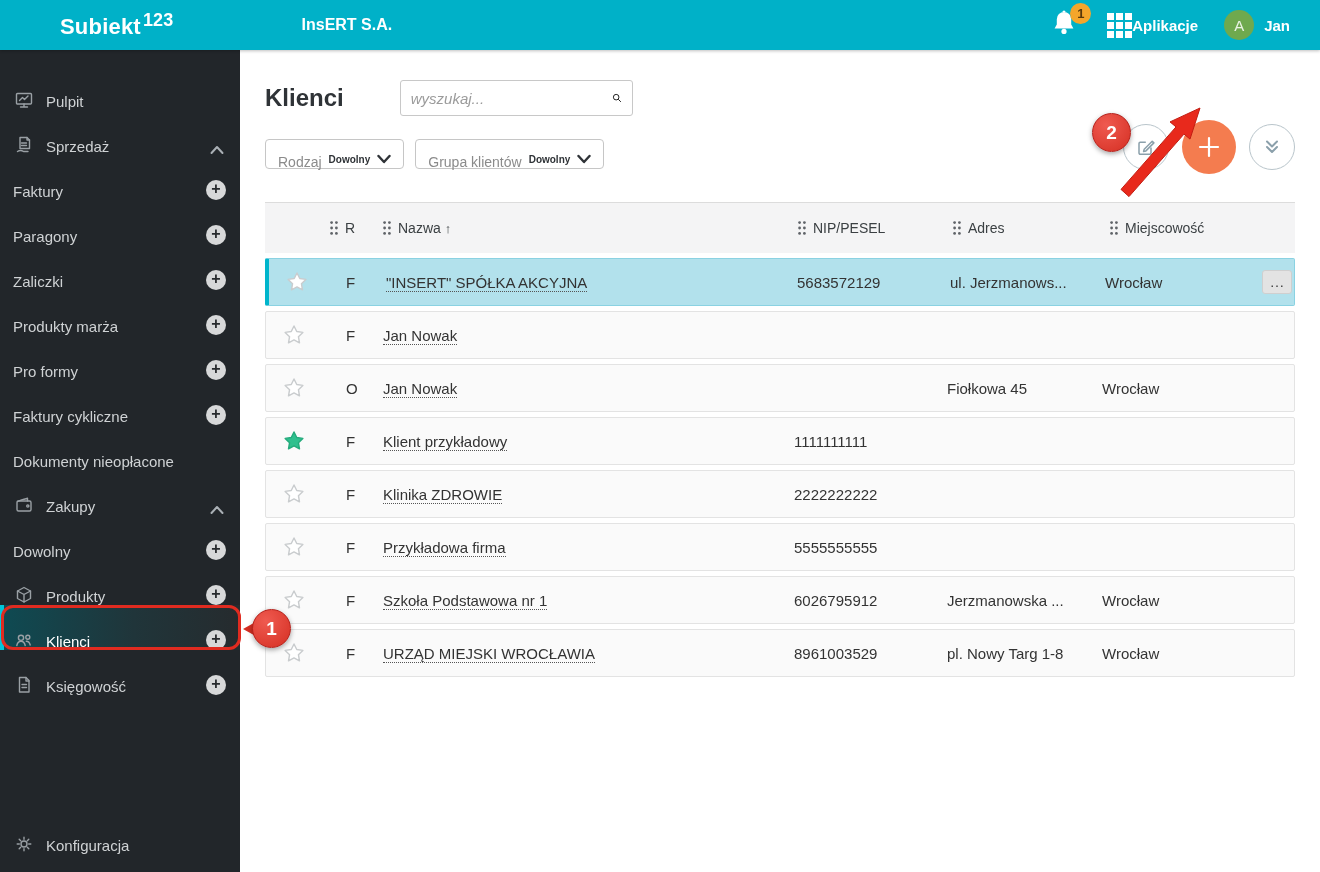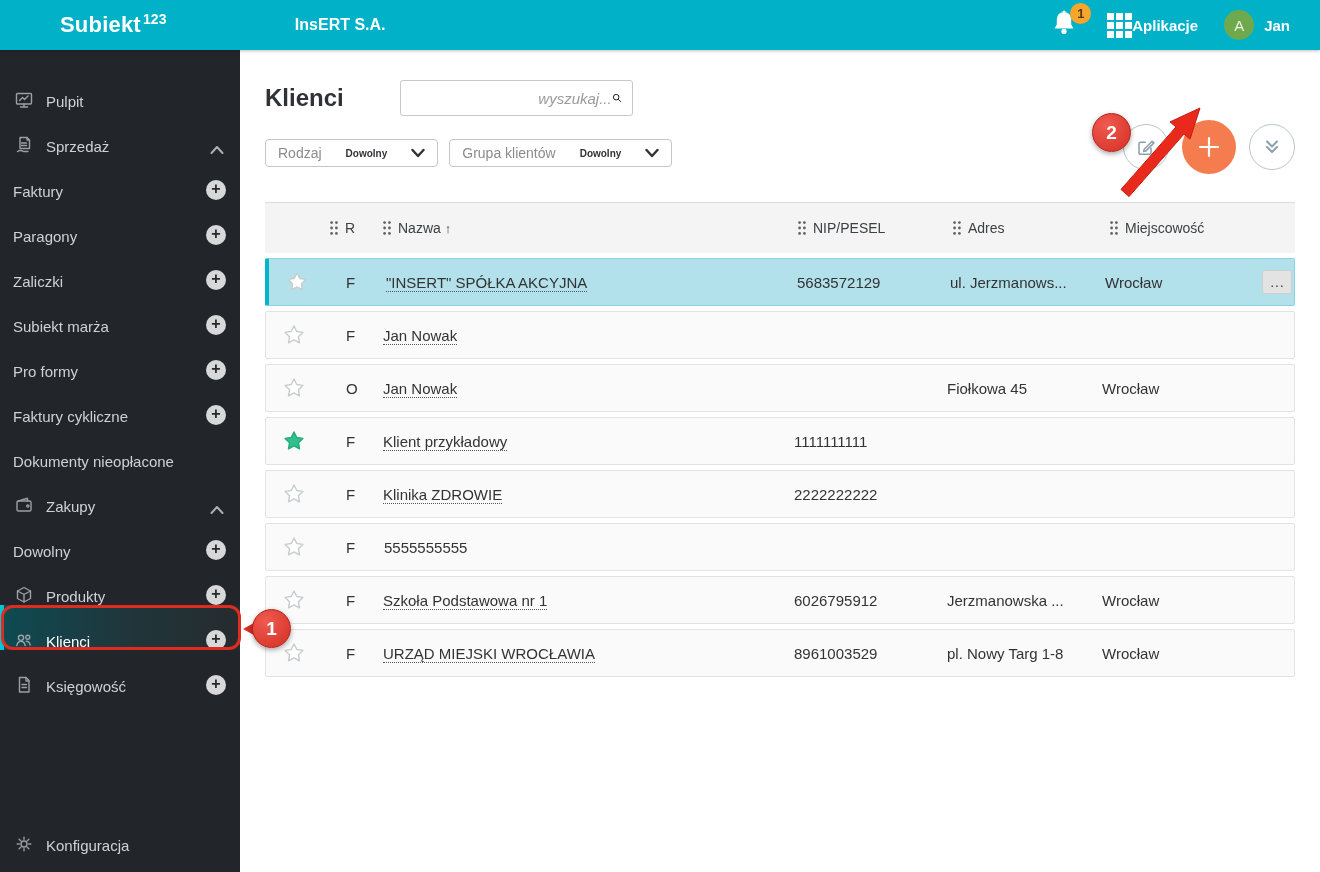--- a/index.html
+++ b/index.html
@@ -8,21 +8,21 @@
     font-family:"Liberation Sans", sans-serif;
     background:#ffffff; position:relative; overflow:hidden; color:#333;
   }
   
   .topbar {
     position:absolute; top:0; left:0; width:1320px; height:50px;
     background:#00b1c8; display:flex; align-items:center; z-index:10;
     box-shadow:0 1px 3px rgba(0,0,0,.25);
   }
   .brand { margin-left:60px; color:#fff; font-weight:bold; font-size:22px; letter-spacing:.2px; }
-  .brand sup { font-size:14px; font-weight:bold; margin-left:2px; }
+  .brand sup { font-size:18px; font-weight:bold; margin-left:2px; }
   .company { margin-left:128px; color:#fff; font-weight:bold; font-size:16px; }
   .topbar-right { margin-left:auto; display:flex; align-items:center; gap:26px; margin-right:30px; }
   .bell-wrap { position:relative; width:30px; height:32px; cursor:pointer; }
   .bell-badge {
     position:absolute; top:-6px; right:-10px; width:21px; height:21px; border-radius:50%;
     background:#f5a62b; color:#58380a; font-size:13px; font-weight:bold;
     display:flex; align-items:center; justify-content:center;
   }
   .apps-wrap { display:flex; align-items:center; gap:0; cursor:pointer; }
   .apps-grid { display:grid; grid-template-columns:repeat(3,7px); grid-auto-rows:7px; gap:2px; }
@@ -60,27 +60,27 @@
   
   .main { position:absolute; top:50px; left:240px; width:1080px; height:822px; background:#fff; padding:0 25px; }
   .title-row { display:flex; align-items:center; margin-top:30px; }
   .page-title { font-size:24px; font-weight:bold; color:#2f3337; }
   .search-box {
     margin-left:56px; width:233px; height:36px; border:1px solid #c8c8c8; border-radius:3px;
     display:flex; align-items:center; background:#fff; padding:0 10px;
   }
   .search-box input {
     border:none; outline:none; flex:1; font-size:15px; font-style:italic; color:#444;
-    font-family:"Liberation Sans", sans-serif; background:transparent;text-align:right;
+    font-family:"Liberation Sans", sans-serif; background:transparent;
   }
   .search-box input::placeholder { color:#9b9b9b; font-style:italic; }
   .filters-row { display:flex; gap:11px; margin-top:23px; }
   .chip {
     border:1px solid #c6c6c6; border-radius:4px; background:#fff; height:28px;
-    display:inline-flex; align-items:center; gap:24px; padding:0 12px; cursor:pointer;
+    display:inline-flex; align-items:flex-start; gap:7px; padding:14px 12px; cursor:pointer;
   }
   .chip .chip-label { color:#8b8b8b; font-size:14px; }
   .chip .chip-value { color:#2f3337; font-size:10px; font-weight:bold; }
   .action-buttons { position:absolute; top:70px; right:25px; display:flex; align-items:center; gap:13px; }
   .circle-btn {
     width:46px; height:46px; border-radius:50%; border:1px solid #b9c5cb; background:#fff;
     display:flex; align-items:center; justify-content:center; cursor:pointer;
   }
   .circle-btn.primary {
     width:54px; height:54px; background:#f47c4f; border:none; color:#fff; font-size:30px; font-weight:300;
@@ -204,21 +204,21 @@
       </div>
       <div class="nav-item lvl1">
         <span>Paragony</span>
         <span class="plus">+</span>
       </div>
       <div class="nav-item lvl1">
         <span>Zaliczki</span>
         <span class="plus">+</span>
       </div>
       <div class="nav-item lvl1">
-        <span>Subiekt marża</span>
+        <span>Produkty marża</span>
         <span class="plus">+</span>
       </div>
       <div class="nav-item lvl1">
         <span>Pro formy</span>
         <span class="plus">+</span>
       </div>
       <div class="nav-item lvl1">
         <span>Faktury cykliczne</span>
         <span class="plus">+</span>
       </div>
@@ -479,20 +479,21 @@
     <div class="cell-actions"></div>
   </div>
 
   <div class="trow">
     <div class="cell-star">
       <svg width="22" height="22" viewBox="0 0 20 20">
         <path class="star-path" d="M10 1.8l2.5 5.05 5.55.8-4.02 3.92.95 5.53L10 14.5l-4.98 2.6.95-5.53L1.95 7.65l5.55-.8z" fill="#fff" stroke="#c9ccce" stroke-width="1.3" stroke-linejoin="round"></path>
       </svg>
     </div>
     <div class="cell-type">F</div>
+    <div class="cell-name"><a>Przykładowa firma</a></div>
     <div class="cell-nip">5555555555</div>
     <div class="cell-addr"></div>
     <div class="cell-city"></div>
     <div class="cell-actions"></div>
   </div>
 
   <div class="trow">
     <div class="cell-star">
       <svg width="22" height="22" viewBox="0 0 20 20">
         <path class="star-path" d="M10 1.8l2.5 5.05 5.55.8-4.02 3.92.95 5.53L10 14.5l-4.98 2.6.95-5.53L1.95 7.65l5.55-.8z" fill="#fff" stroke="#c9ccce" stroke-width="1.3" stroke-linejoin="round"></path>

